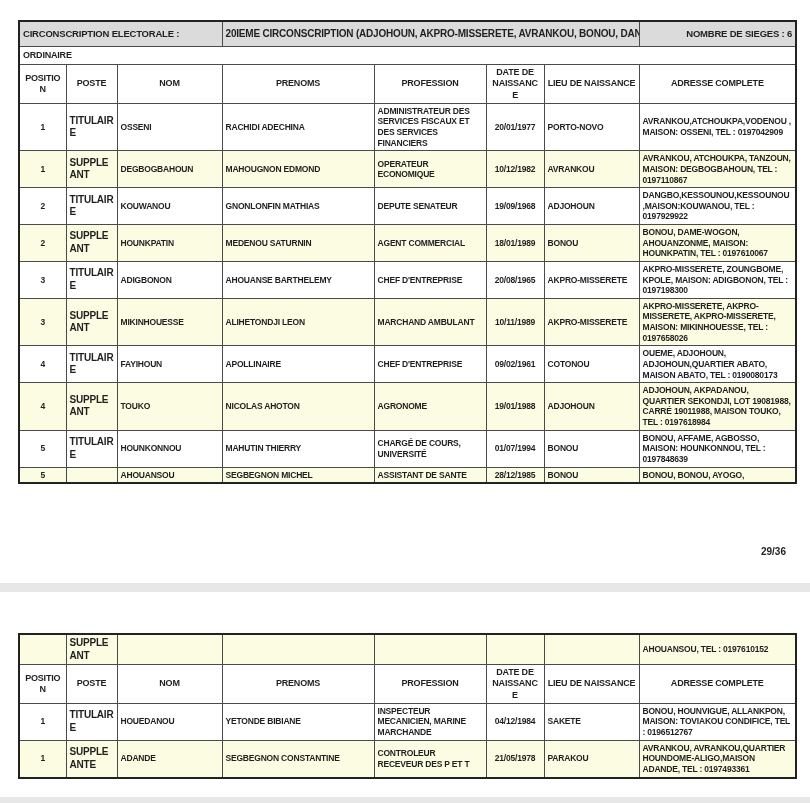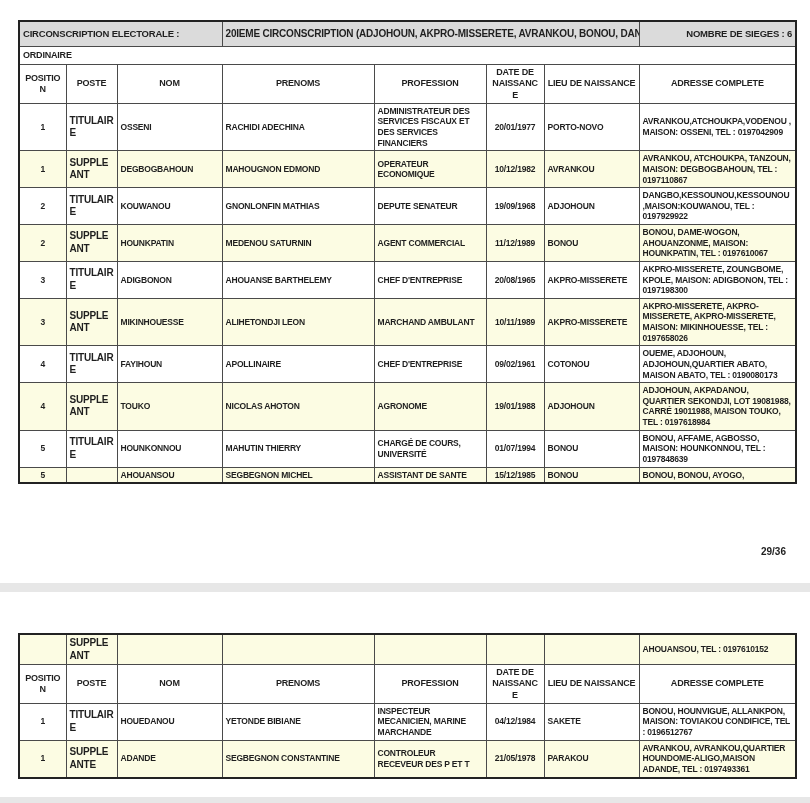--- a/index.html
+++ b/index.html
@@ -107,21 +107,21 @@
         <td class="col-date">19/09/1968</td>
         <td class="col-lieu">ADJOHOUN</td>
         <td class="col-adresse">DANGBO,KESSOUNOU,KESSOUNOU ,MAISON:KOUWANOU, TEL : 0197929922</td>
       </tr>
       <tr class="yellow">
         <td class="col-position">2</td>
         <td class="col-poste">SUPPLEANT</td>
         <td class="col-nom">HOUNKPATIN</td>
         <td class="col-prenoms">MEDENOU SATURNIN</td>
         <td class="col-profession">AGENT COMMERCIAL</td>
-        <td class="col-date">11/12/1989</td>
+        <td class="col-date">18/01/1989</td>
         <td class="col-lieu">BONOU</td>
         <td class="col-adresse">BONOU, DAME-WOGON, AHOUANZONME, MAISON: HOUNKPATIN, TEL : 0197610067</td>
       </tr>
       <tr class="white">
         <td class="col-position">3</td>
         <td class="col-poste">TITULAIRE</td>
         <td class="col-nom">ADIGBONON</td>
         <td class="col-prenoms">AHOUANSE BARTHELEMY</td>
         <td class="col-profession">CHEF D'ENTREPRISE</td>
         <td class="col-date">20/08/1965</td>
@@ -167,21 +167,21 @@
         <td class="col-date">01/07/1994</td>
         <td class="col-lieu">BONOU</td>
         <td class="col-adresse">BONOU, AFFAME, AGBOSSO, MAISON: HOUNKONNOU, TEL : 0197848639</td>
       </tr>
       <tr class="yellow">
         <td class="col-position">5</td>
         <td class="col-poste"></td>
         <td class="col-nom">AHOUANSOU</td>
         <td class="col-prenoms">SEGBEGNON MICHEL</td>
         <td class="col-profession">ASSISTANT DE SANTE</td>
-        <td class="col-date">15/12/1985</td>
+        <td class="col-date">28/12/1985</td>
         <td class="col-lieu">BONOU</td>
         <td class="col-adresse">BONOU, BONOU, AYOGO,</td>
       </tr>
     </tbody>
 </table>
 
 <div id="page-number">29/36</div>
 
 <div class="page-gap" id="gap-middle"></div>
 

